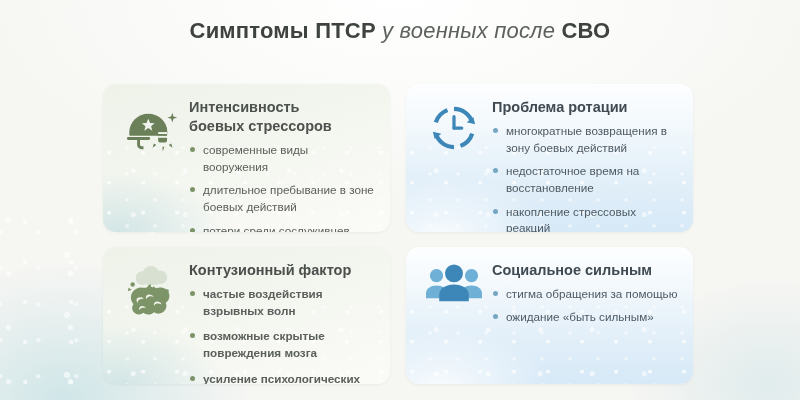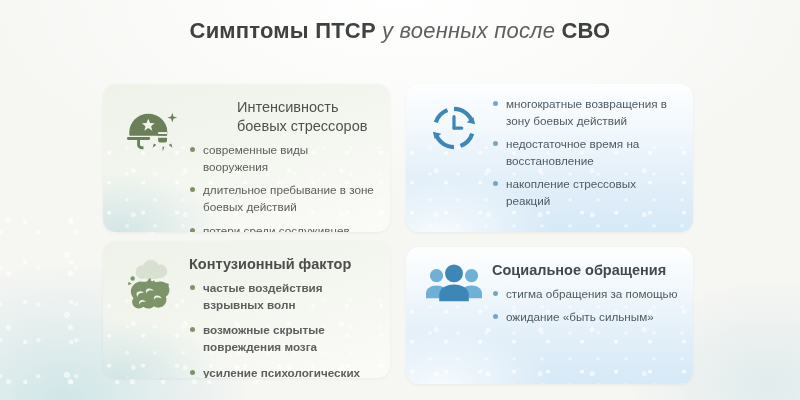--- a/index.html
+++ b/index.html
@@ -37,21 +37,21 @@
   .title .l{font-weight:normal;color:#5c615e;font-style:italic;}
 
   .grid{position:absolute;left:103px;top:84px;width:590px;height:300px;}
 
   .card{
     position:absolute;border-radius:13px;overflow:hidden;
     box-shadow:0 1px 3px rgba(80,90,85,0.07);
   }
   .card.c1{left:0;top:0;width:287px;height:148px;}
   .card.c2{left:303px;top:0;width:287px;height:148px;}
-  .card.c3{left:0;top:157px;width:287px;height:137px;}
+  .card.c3{left:0;top:163px;width:287px;height:137px;}
   .card.c4{left:303px;top:163px;width:287px;height:137px;}
 
   .green{
     background:
       radial-gradient(ellipse 150px 90px at 6% 102%, rgba(150,200,210,0.38) 0%, rgba(255,255,255,0) 70%),
       linear-gradient(160deg,#eef2e9 0%,#f2f5ee 38%,#f7f8f3 70%,#fbfbf8 100%);
   }
   .blue{
     background:
       radial-gradient(ellipse 170px 95px at 12% 104%, rgba(255,255,255,0.85) 0%, rgba(255,255,255,0) 66%),
@@ -68,21 +68,21 @@
   }
 
   .inner{position:absolute;inset:0;display:flex;padding:12px 14px 10px 12px;box-sizing:border-box;}
   .iconwrap{width:72px;flex:0 0 72px;display:flex;align-items:flex-start;justify-content:center;padding-top:6px;}
   .c3 .iconwrap,.c4 .iconwrap{padding-top:4px;}
   .body{flex:1;min-width:0;padding-left:2px;}
 
   .ctitle{font-size:14.5px;line-height:1.32;color:#4a4f4c;margin:2px 0 6px 0;}
   .c2 .ctitle,.c4 .ctitle{font-weight:bold;color:#3f4a52;font-size:14.5px;}
   .c3 .ctitle{font-weight:bold;color:#4a4f4c;}
-  .c1 .ctitle{font-weight:normal;color:#4d524e;margin-left:48px;}
+  .c1 .ctitle{font-weight:bold;color:#4d524e;}
 
   ul.bullets{list-style:none;margin:0;padding:0;}
   ul.bullets li{
     position:relative;padding-left:14px;margin:0 0 7px 0;
     font-size:11.7px;line-height:1.42;color:#5b605c;
   }
   .c3 ul.bullets li{margin-bottom:9px;font-weight:bold;}
   ul.bullets li::before{
     content:"";position:absolute;left:1px;top:5px;width:5px;height:5px;border-radius:50%;
     background:#7d9468;
@@ -151,20 +151,21 @@
               <polygon points="55.8,18.5 47.6,24.8 58,27.4"></polygon>
               <polygon points="8.2,45.5 16.4,39.2 6,36.6"></polygon>
             </g>
             <g stroke="#3d87b8" stroke-width="4" stroke-linecap="round" fill="none">
               <path d="M32 18v14"></path>
               <path d="M32 32h9.5"></path>
             </g>
           </svg>
         </div>
         <div class="body">
+          <div class="ctitle">Проблема ротации</div>
           <ul class="bullets">
             <li>многократные возвращения в зону боевых действий</li>
             <li>недостаточное время на восстановление</li>
             <li>накопление стрессовых  реакций</li>
           </ul>
         </div>
       </div>
     </div>
 
     <div class="card c3 green">
@@ -217,21 +218,21 @@
               <circle cx="58.5" cy="15" r="8.5"></circle>
               <path d="M45 44v-6.5c0-5.7 6-10 13.5-10S72 31.8 72 37.5V44z"></path>
             </g>
             <g fill="#3d87b8">
               <circle cx="36" cy="12" r="11.5"></circle>
               <path d="M17 48v-8.5C17 32 25.5 26.5 36 26.5S55 32 55 39.5V48z"></path>
             </g>
           </svg>
         </div>
         <div class="body">
-          <div class="ctitle">Социальное обращения</div>
+          <div class="ctitle">Социальное сильным</div>
           <ul class="bullets">
             <li>стигма обращения за помощью</li>
             <li>ожидание «быть сильным»</li>
           </ul>
         </div>
       </div>
     </div>
 
   </div>
 </div>

